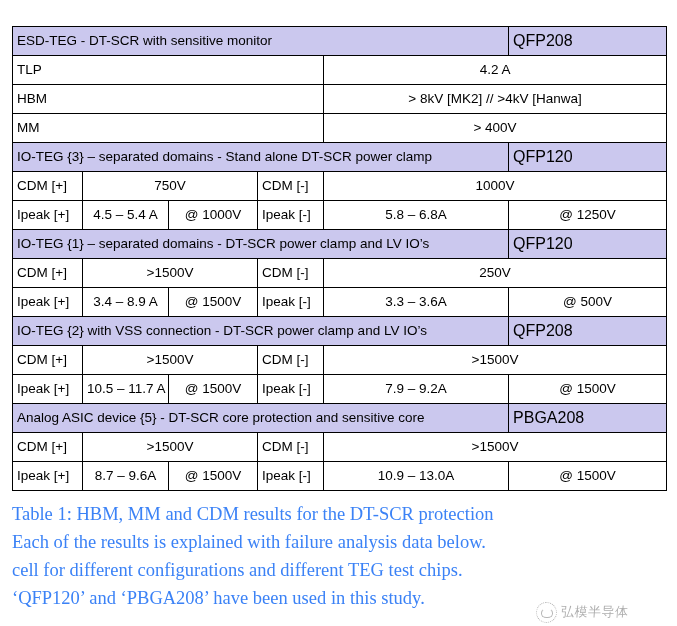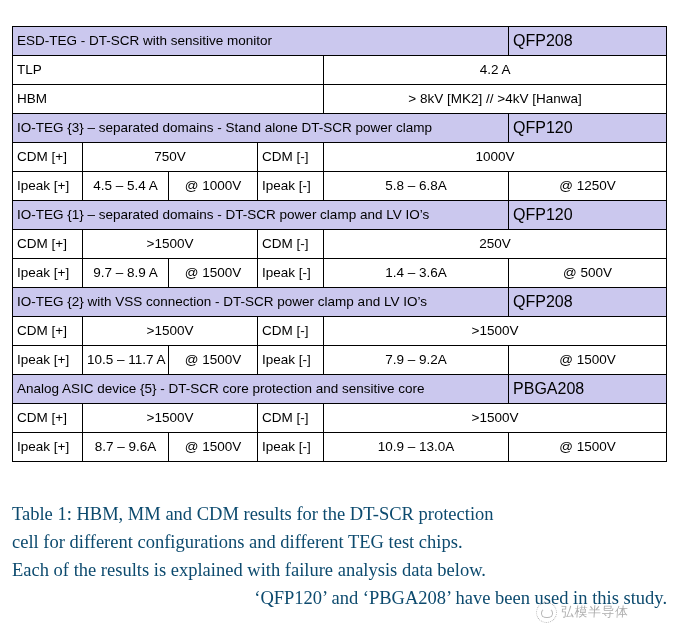--- a/index.html
+++ b/index.html
@@ -75,23 +75,23 @@
   
   .caption {
     position: absolute;
     left: 12px;
     top: 486px;
     width: 655px;
     font-family: "Liberation Serif", serif;
     font-size: 18.5px;
     line-height: 1.52;
     text-align: justify;
-    color: #0c4a6e;
-  }
-  .caption .lastline { text-align: right; }
+    color: #3b82f6;
+  }
+  .caption .lastline { text-align: left; }
 
   
   .watermark {
     position: absolute;
     left: 536px;
     top: 583px;
     width: 136px;
     height: 30px;
     opacity: 0.42;
     pointer-events: none;
@@ -147,20 +147,24 @@
           <td class="pkg">QFP208</td>
         </tr>
         <tr>
           <td class="rlabel" colspan="4">TLP</td>
           <td class="val" colspan="3">4.2 A</td>
         </tr>
         <tr>
           <td class="rlabel" colspan="4">HBM</td>
           <td class="val" colspan="3">&gt; 8kV [MK2] //  &gt;4kV [Hanwa]</td>
         </tr>
+        <tr>
+          <td class="rlabel" colspan="4">MM</td>
+          <td class="val" colspan="3">&gt; 400V</td>
+        </tr>
 
         <tr>
           <td class="section" colspan="6">IO-TEG {3} – separated domains - Stand alone DT-SCR power clamp</td>
           <td class="pkg">QFP120</td>
         </tr>
         <tr>
           <td class="rlabel">CDM [+]</td>
           <td class="val" colspan="2">750V</td>
           <td class="rlabel">CDM [-]</td>
           <td class="val" colspan="3">1000V</td>
@@ -179,24 +183,24 @@
           <td class="pkg">QFP120</td>
         </tr>
         <tr>
           <td class="rlabel">CDM [+]</td>
           <td class="val" colspan="2">&gt;1500V</td>
           <td class="rlabel">CDM [-]</td>
           <td class="val" colspan="3">250V</td>
         </tr>
         <tr>
           <td class="rlabel">Ipeak [+]</td>
-          <td class="val">9.7 – 8.9 A</td>
-          <td class="val">@ 1500V</td>
-          <td class="rlabel">Ipeak [-]</td>
-          <td class="val" colspan="2">1.4 – 3.6A</td>
+          <td class="val">3.4 – 8.9 A</td>
+          <td class="val">@ 1500V</td>
+          <td class="rlabel">Ipeak [-]</td>
+          <td class="val" colspan="2">3.3 – 3.6A</td>
           <td class="val">@ 500V</td>
         </tr>
 
         <tr>
           <td class="section" colspan="6">IO-TEG {2} with VSS connection - DT-SCR power clamp and LV IO’s</td>
           <td class="pkg">QFP208</td>
         </tr>
         <tr>
           <td class="rlabel">CDM [+]</td>
           <td class="val" colspan="2">&gt;1500V</td>
@@ -230,22 +234,22 @@
           <td class="val" colspan="2">10.9 – 13.0A</td>
           <td class="val">@ 1500V</td>
         </tr>
 
       </tbody>
     </table>
   </div>
 
   <div class="caption">
     <div>Table 1: HBM, MM and CDM results for the DT-SCR protection</div>
+    <div>Each of the results is explained with failure analysis data below.</div>
     <div>cell for different configurations and different TEG test chips.</div>
-    <div>Each of the results is explained with failure analysis data below.</div>
     <div class="lastline">‘QFP120’ and ‘PBGA208’ have been used in this study.</div>
   </div>
 
   <div class="watermark">
     <span class="wm-badge"></span>
     <span class="wm-text">弘模半导体</span>
   </div>
 
 </div>
 

